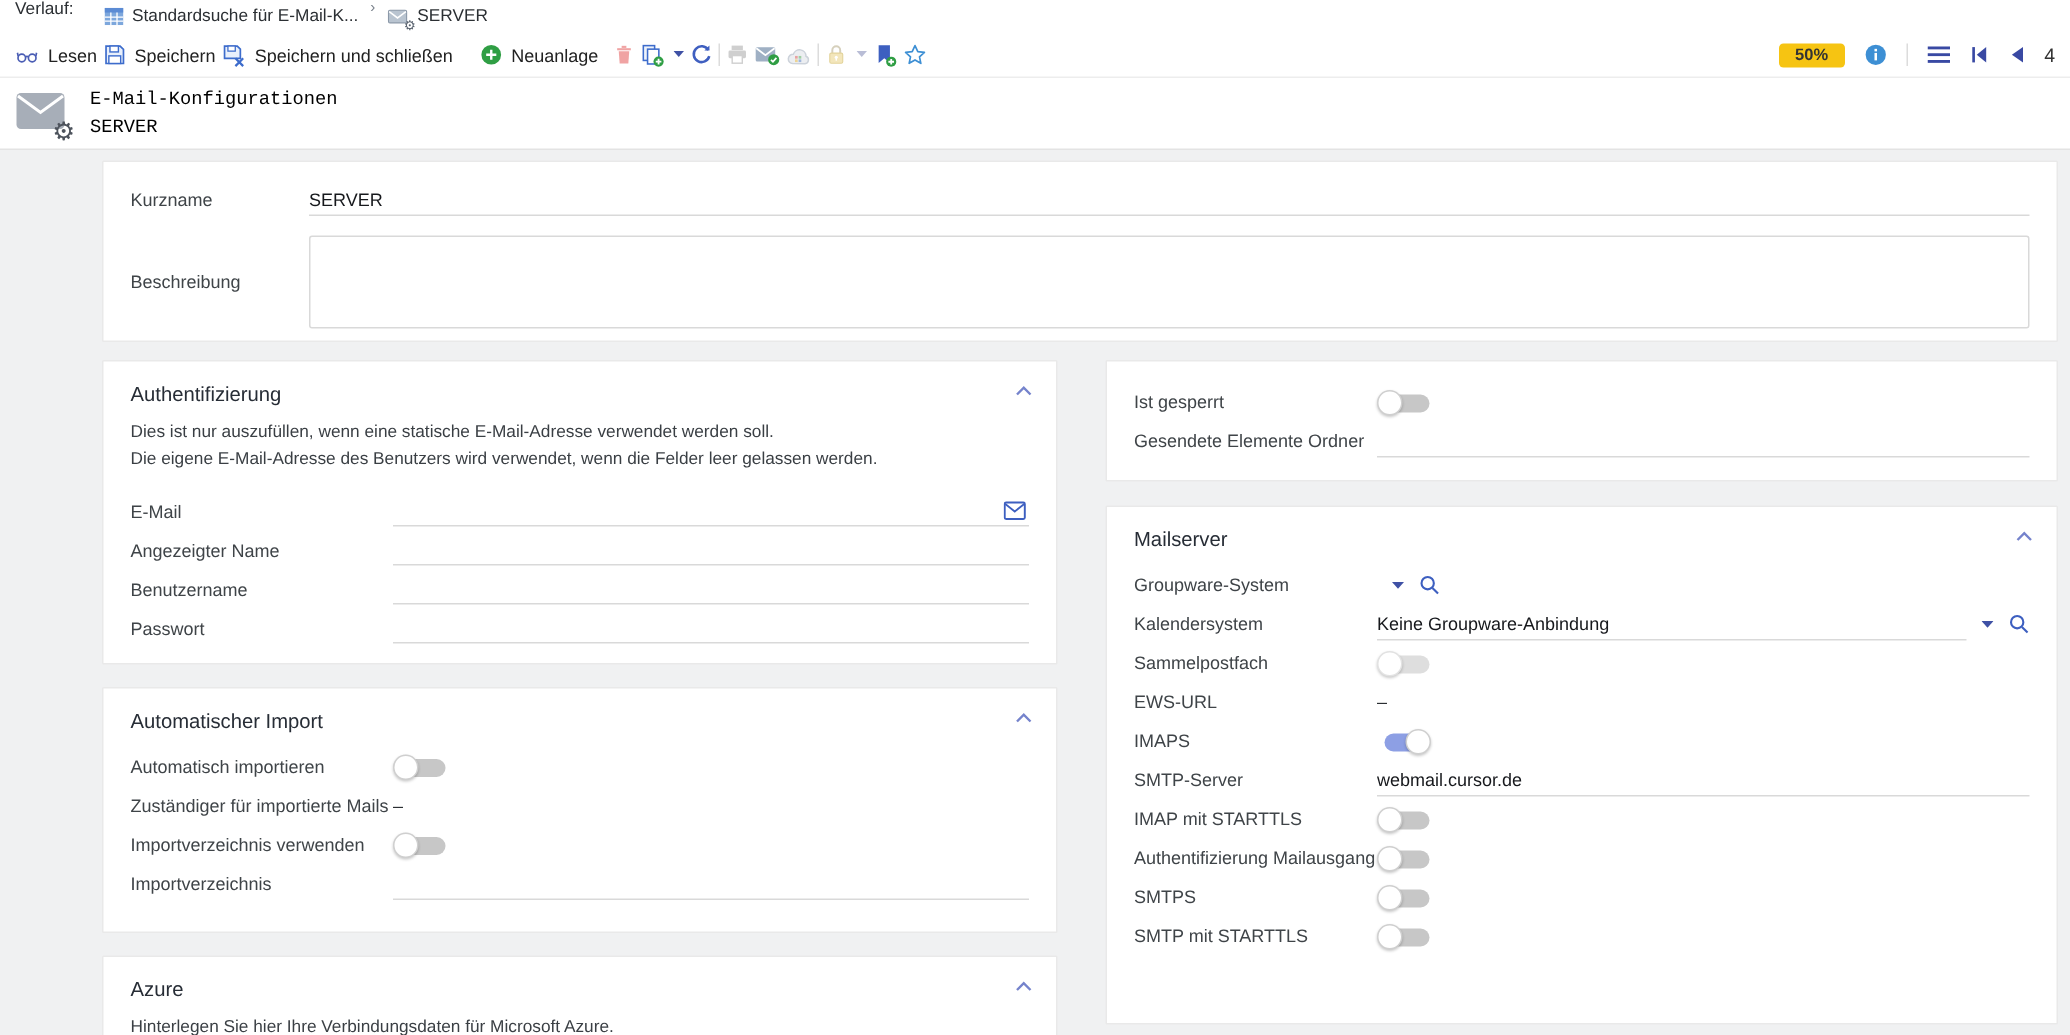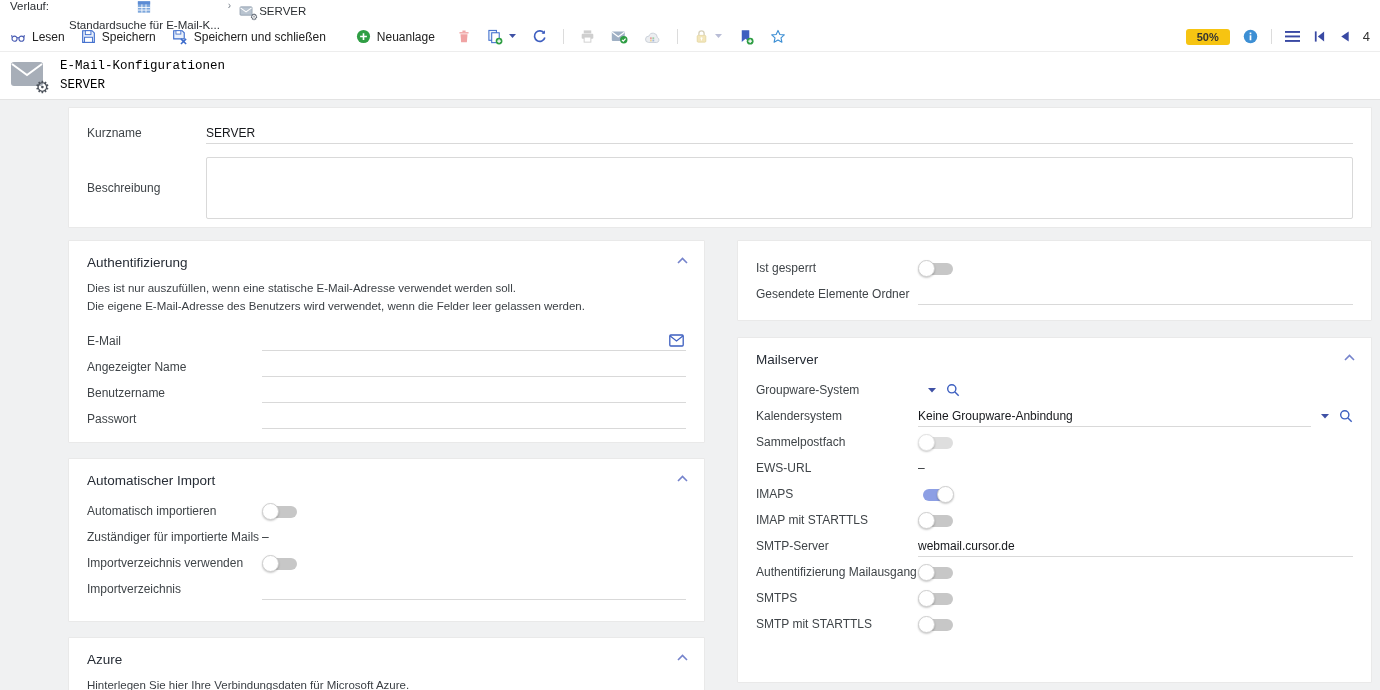--- a/index.html
+++ b/index.html
@@ -7,21 +7,21 @@
     font-family:"Liberation Sans", sans-serif; color:#1f2329; }
   svg { display:block; }
 
   
   .breadcrumb-bar { height:22px; background:#fff; display:flex; 
     padding-left:10px; font-size:11.5px; color:#2b2f33; gap:6px; }
   .crumb { display:flex; align-items:center; gap:5px; cursor:pointer; }
   .crumb-sep { color:#7a828c; font-size:10px; margin:0 2px; }
 
   .toolbar { height:30px; background:#fff; display:flex; align-items:center;
-    padding:0 10px; gap:16px; border-bottom:1px solid #ededed; font-size:12px; color:#222; }
+    padding:0 10px; gap:4px; border-bottom:1px solid #ededed; font-size:12px; color:#222; }
   .tbtn { display:flex; align-items:center; gap:6px; cursor:pointer; white-space:nowrap; }
   .tsep { width:1px; height:15px; background:#dcdcdc; }
   .tright { margin-left:auto; display:flex; align-items:center; gap:13px; }
   .zoom-badge { background:#f6c412; color:#333; font-weight:bold; font-size:11px;
     padding:2px 11px; border-radius:3px; cursor:pointer; }
   .rec-num { font-size:13px; color:#333; }
 
   .page-header { height:48px; background:#fff; border-bottom:1px solid #e3e3e3;
     display:flex; align-items:center; padding-left:10px; gap:14px; }
   .hdr-icon { position:relative; width:36px; height:30px; }
@@ -77,21 +77,21 @@
 
   .textarea-box { flex:1; height:62px; border:1px solid #d9d9d9; border-radius:2px;
     font-size:12px; padding:4px 6px; cursor:text; }
   .ta-row { align-items:center; height:68px; margin-top:8px; }
 </style>
 </head>
 <body>
 
 <div class="breadcrumb-bar">
   <span>Verlauf:</span>
-  <span class="crumb" style="margin-left:14px;flex-direction:column;">
+  <span class="crumb" style="margin-left:14px;">
     <span>
       <svg width="14" height="14" viewBox="0 0 16 16">
           <rect x="1" y="1.5" width="14" height="13" fill="#7da7dc"></rect>
           <rect x="1" y="1.5" width="14" height="3.5" fill="#5b8bd4"></rect>
           <path d="M1 8.5h14M1 11.5h14M5.6 5v9.5M10.3 5v9.5" stroke="#fff" stroke-width="1"></path>
         </svg>
     </span>
     <span>Standardsuche für E-Mail-K...</span>
   </span>
   <span class="crumb-sep">›</span>
@@ -473,30 +473,30 @@
               <span class="readonly-value">–</span>
             </div>
             <div class="row">
               <span class="lbl">IMAPS</span>
               <div class="toggle on">
                 <div class="track"></div>
                 <div class="knob"></div>
               </div>
             </div>
             <div class="row">
+              <span class="lbl">SMTP-Server</span>
+              <div class="field">
+                <span class="field-value">webmail.cursor.de</span>
+              </div>
+            </div>
+            <div class="row">
               <span class="lbl">IMAP mit STARTTLS</span>
               <div class="toggle off">
                 <div class="track"></div>
                 <div class="knob"></div>
-              </div>
-            </div>
-            <div class="row">
-              <span class="lbl">SMTP-Server</span>
-              <div class="field">
-                <span class="field-value">webmail.cursor.de</span>
               </div>
             </div>
             <div class="row">
               <span class="lbl">Authentifizierung Mailausgang</span>
               <div class="toggle off">
                 <div class="track"></div>
                 <div class="knob"></div>
               </div>
             </div>
             <div class="row">

